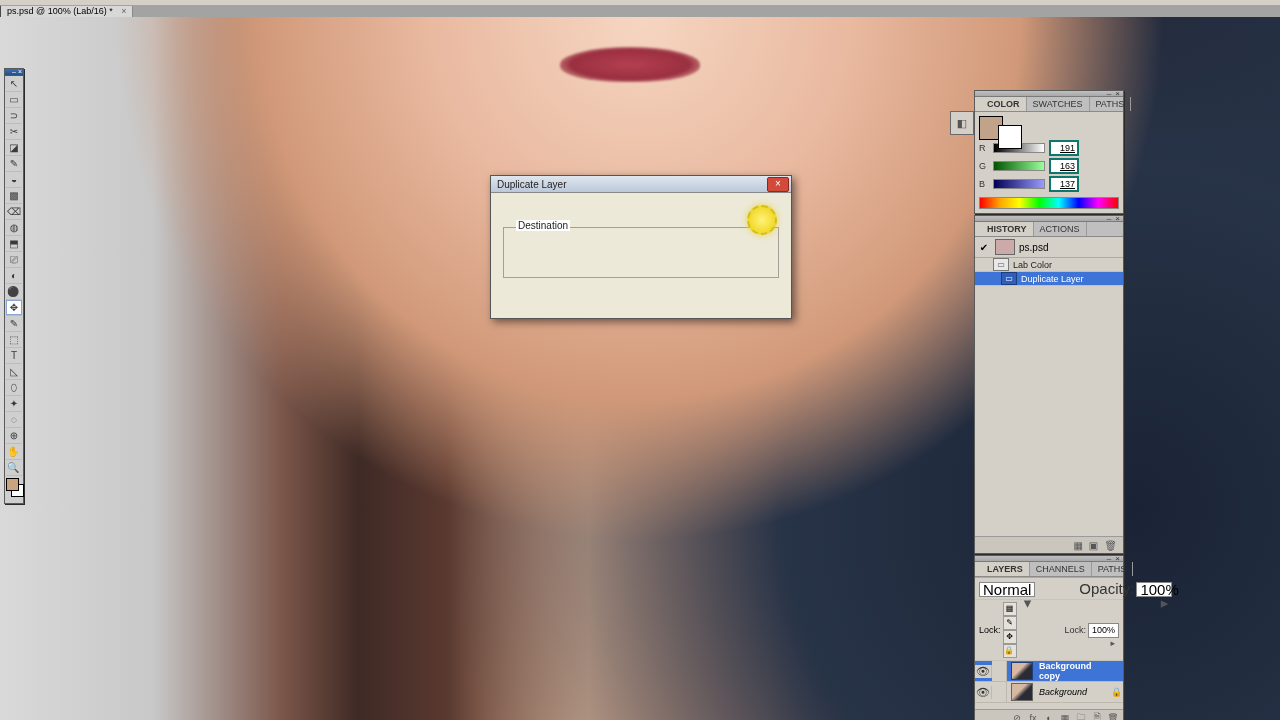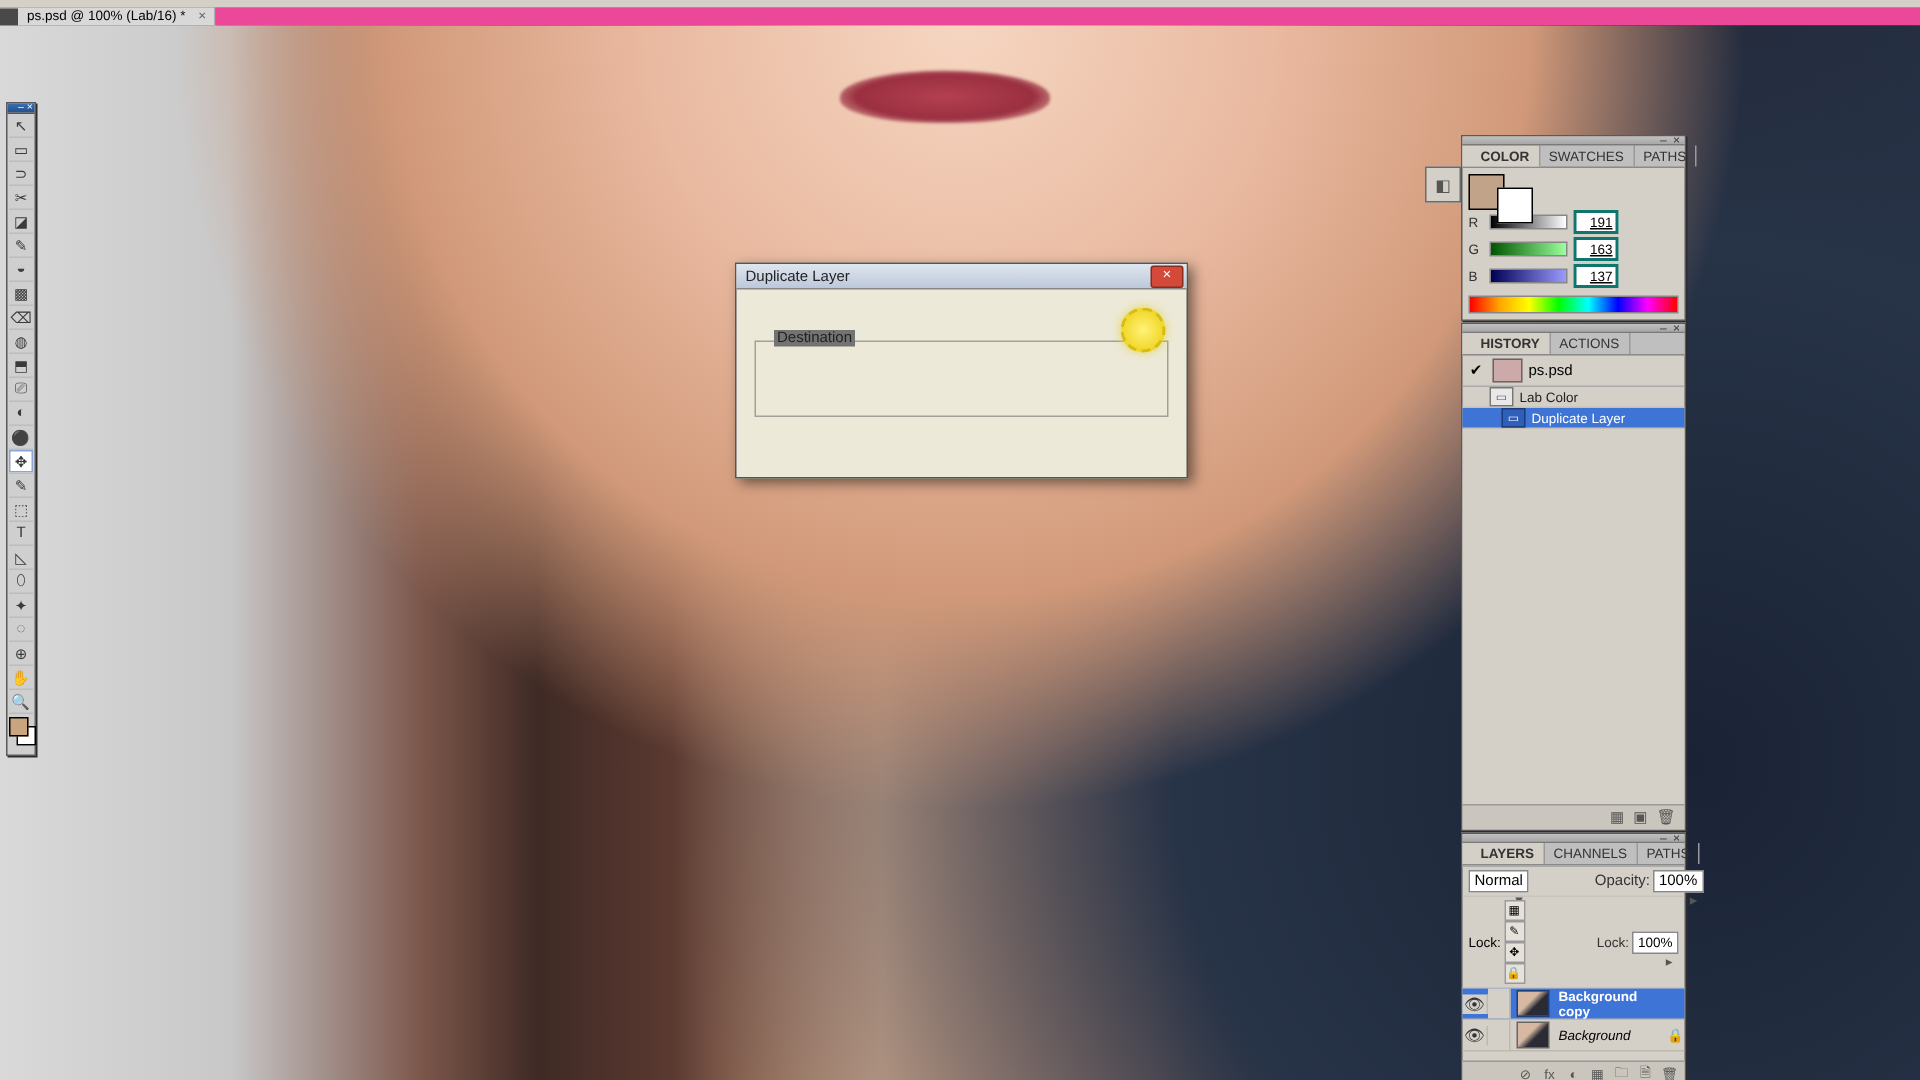--- a/index.html
+++ b/index.html
@@ -2,21 +2,21 @@
 <html><head>
 <meta charset="utf-8">
 <style>
   html,body { margin:0; padding:0; width:1280px; height:720px; overflow:hidden; font-family: Tahoma, Arial, sans-serif; font-size:10px; background:#000; }
   .app { position:relative; width:1280px; height:720px; background:#494949; }
 
   
   .top-hint { position:absolute; left:0; top:0; width:1280px; height:5px; background:#d4d0c8; border-bottom:1px solid #8a8a8a; }
 
   
-  .doc-tab-bar { position:absolute; left:12px; top:5px; right:0; height:12px; background:#ec4899; border-bottom:1px solid #3a3a3a; }
+  .doc-tab-bar { position:absolute; left:1px; top:5px; right:0; height:12px; background:#a3a3a3; border-bottom:1px solid #3a3a3a; }
   .doc-tab { display:inline-block; height:12px; line-height:11px; padding:0 6px; background:#d8d8d8; border-right:1px solid #888; font-size:9px; color:#000; }
   .doc-tab .x { margin-left:6px; color:#666; }
 
   
   .canvas { position:absolute; left:0; top:17px; width:1280px; height:703px;
             background:
               radial-gradient(circle at 50% 0%, #f6d6c1 0%, #e9b9a0 22%, #d19979 40%, transparent 55%),
               radial-gradient(circle at 88% 70%, #1a2335 0%, #273347 28%, transparent 55%),
               linear-gradient(90deg, #d9d9d9 0%, #c8c8c8 12%, #7b564a 22%, #3f2a25 28%, #5a3930 35%, #e6b998 46%, #d89e7f 60%, #3f2a25 72%, #1f1c28 82%, #232b3d 100%);
           }
@@ -62,21 +62,21 @@
   .hist-header .snap { width:18px; height:14px; background:#caa; border:1px solid #666; margin:0 4px; }
   .hist-row { display:flex; align-items:center; height:13px; padding-left:18px; font-size:9px; color:#222; border-bottom:1px solid #c5c0b8;}
   .hist-row .ic { width:14px; height:11px; background:#e8e8e8; border:1px solid #777; margin-right:4px; display:flex; align-items:center; justify-content:center; font-size:8px; color:#555;}
   .hist-row.sel { background:#3e74d6; color:#fff; }
   .hist-row.sel .ic { background:#2f5fb8; border-color:#1d3e7d; color:#fff;}
   .hist-indent { padding-left:26px; }
   .hist-space { height:250px; background:#d4d0c8; }
   .panel-footer { height:16px; border-top:1px solid #9a9a9a; background:#cac6be; display:flex; justify-content:flex-end; gap:6px; align-items:center; padding-right:6px; font-size:10px; color:#555;}
 
   
-  .layer-opts { display:flex; align-items:center; padding:2px 4px; font-size:10px; border-top:1px solid #aaa;}
+  .layer-opts { display:flex; align-items:flex-end; padding:2px 4px; font-size:15px; border-top:1px solid #aaa;}
   .sel-box { border:1px solid #888; background:#fff; height:13px; line-height:13px; padding:0 3px; }
   .sel-box .dd { float:right; color:#555; }
   .mode { flex:1; margin-right:4px;}
   .op-lbl { margin-right:2px; color:#333;margin-left:40px;}
   .op-val { width:28px; }
   .lock-row { display:flex; align-items:center; padding:2px 4px; font-size:9px; border-top:1px solid #c8c4bc; border-bottom:1px solid #c8c4bc;}
   .lock-row .icons span { display:inline-block; width:12px; height:12px; border:1px solid #999; margin-left:2px; text-align:center; line-height:11px; font-size:8px; background:#e6e2da;}
   .layer-row { display:flex; align-items:center; height:20px; border-bottom:1px solid #bfb9ad;}
   .layer-row.sel { background:#3e74d6; color:#fff; }
   .vis { width:16px; text-align:center; font-size:11px; color:#333; border-right:1px solid #bfb9ad;}
@@ -91,21 +91,21 @@
   .layers-footer { height:15px; border-top:1px solid #9a9a9a; background:#cac6be; display:flex; justify-content:flex-end; gap:4px; align-items:center; padding:0 4px; font-size:9px; color:#555;}
   .layers-footer span { width:12px; text-align:center; }
 
   
   .dialog { position:absolute; left:490px; top:175px; width:300px; background:#ece9d8; border:1px solid #555; box-shadow:3px 3px 8px rgba(0,0,0,0.5); }
   .dlg-title { height:16px; background:linear-gradient(180deg,#dfe6ef 0%, #bcc8da 100%); display:flex; align-items:center; padding:0 2px 0 6px; font-size:10px; color:#222; border-bottom:1px solid #888;}
   .dlg-title .t { flex:1; }
   .dlg-close { width:20px; height:13px; background:#d34a3a; color:#fff; border:1px solid #8a2a1e; text-align:center; line-height:11px; font-size:10px; border-radius:2px;}
   .dlg-body { padding:16px 12px 14px 12px; position:relative; min-height:95px;}
   .fieldset { border:1px solid #a4a098; padding:14px 8px 24px 8px; margin-top:18px;}
-  .fieldset-legend { position:relative; top:-22px; left:4px; background:#737373; padding:0 2px; font-size:10px; color:#222; display:inline-block;}
+  .fieldset-legend { position:relative; top:-22px; left:4px; background:#ffffff; padding:0 2px; font-size:10px; color:#222; display:inline-block;}
   .click-ind { position:absolute; right:14px; top:12px; width:30px; height:30px; border-radius:50%; background:radial-gradient(circle,#fff27a 0%, #f5df3d 55%, #e8cc1e 100%); border:2px dashed #d8bd0f; box-sizing:border-box; box-shadow:0 0 6px rgba(230,210,40,0.8);}
 
 </style>
 </head>
 <body>
 
 <div class="app">
   <div class="top-hint"></div>
 
   <div class="doc-tab-bar">

